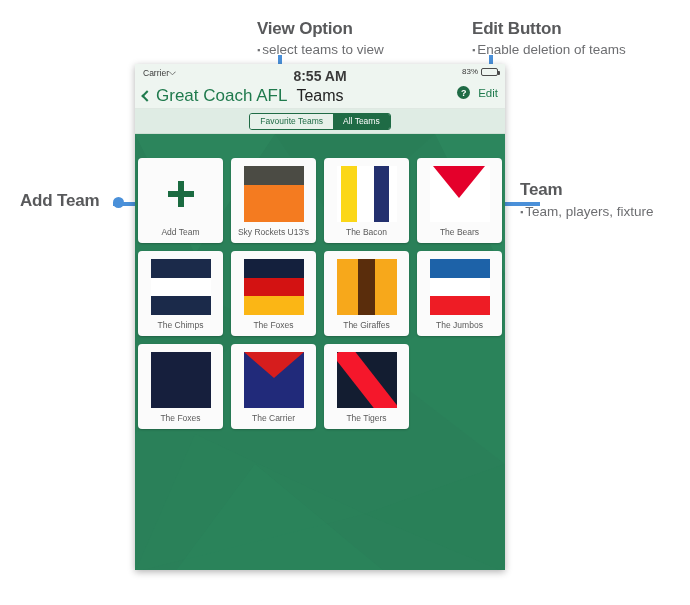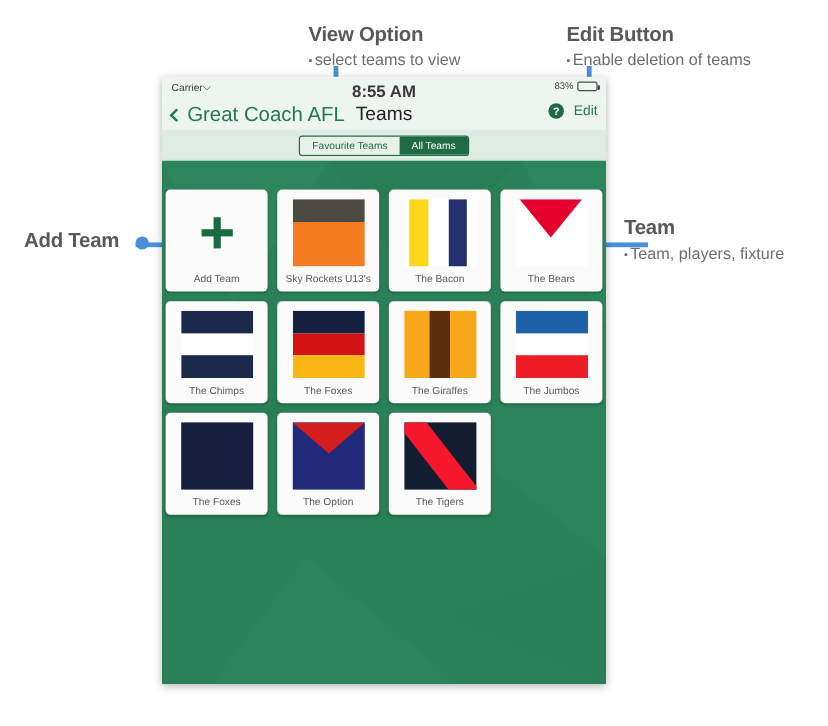--- a/index.html
+++ b/index.html
@@ -423,21 +423,21 @@
           <div class="tile-label">The Jumbos</div>
         </div>
         <div class="tile">
           <div class="tile-art" style="background: rgb(22, 31, 61);"></div>
           <div class="tile-label">The Foxes</div>
         </div>
         <div class="tile">
           <div class="tile-art" style="background: rgb(33, 42, 122);">
             <div style="position:absolute;left:0;top:0;width:0;height:0;border-left:30px solid transparent;border-right:30px solid transparent;border-top:26px solid #d61d1d;"></div>
           </div>
-          <div class="tile-label">The Option</div>
+          <div class="tile-label">The Carrier</div>
         </div>
         <div class="tile">
           <div class="tile-art" style="background: rgb(19, 29, 49);">
             <div class="diag" style="left:34%;background:#f5172b"></div>
           </div>
           <div class="tile-label">The Tigers</div>
         </div>
       </div>
   </div>
 </div>

